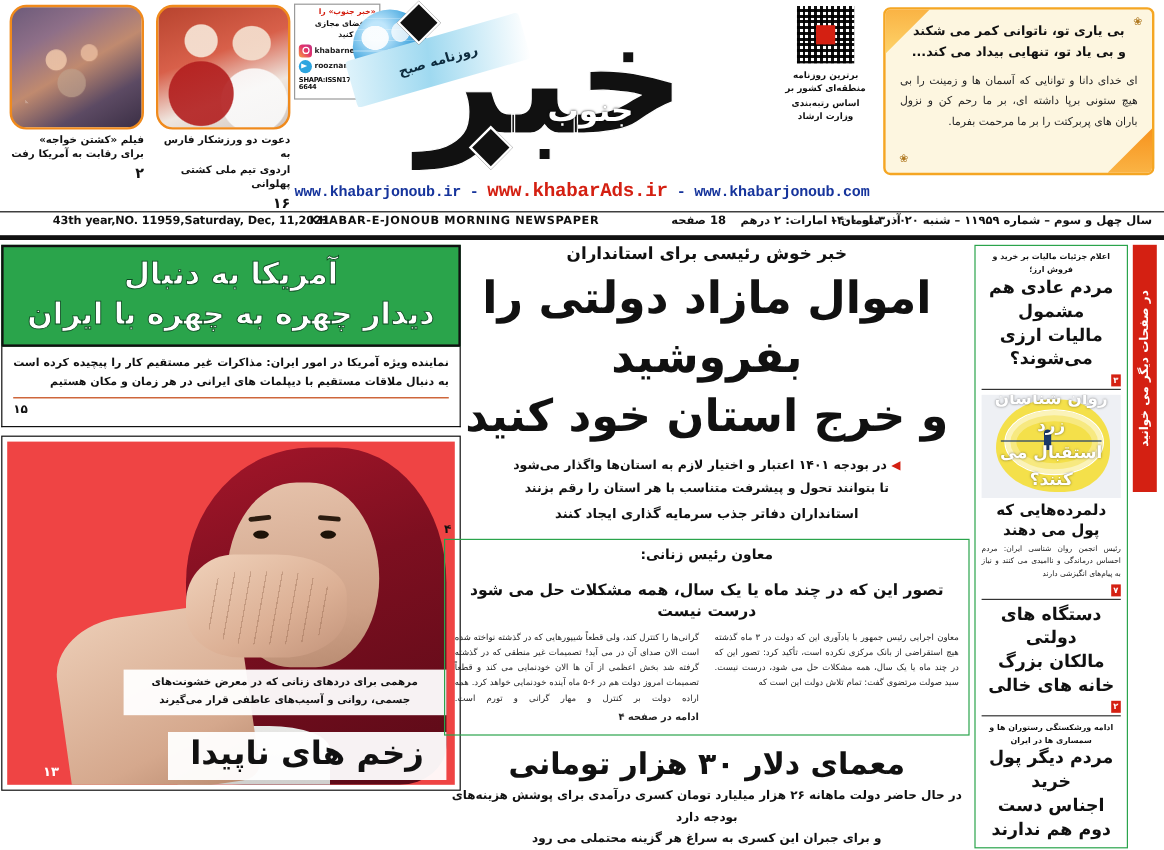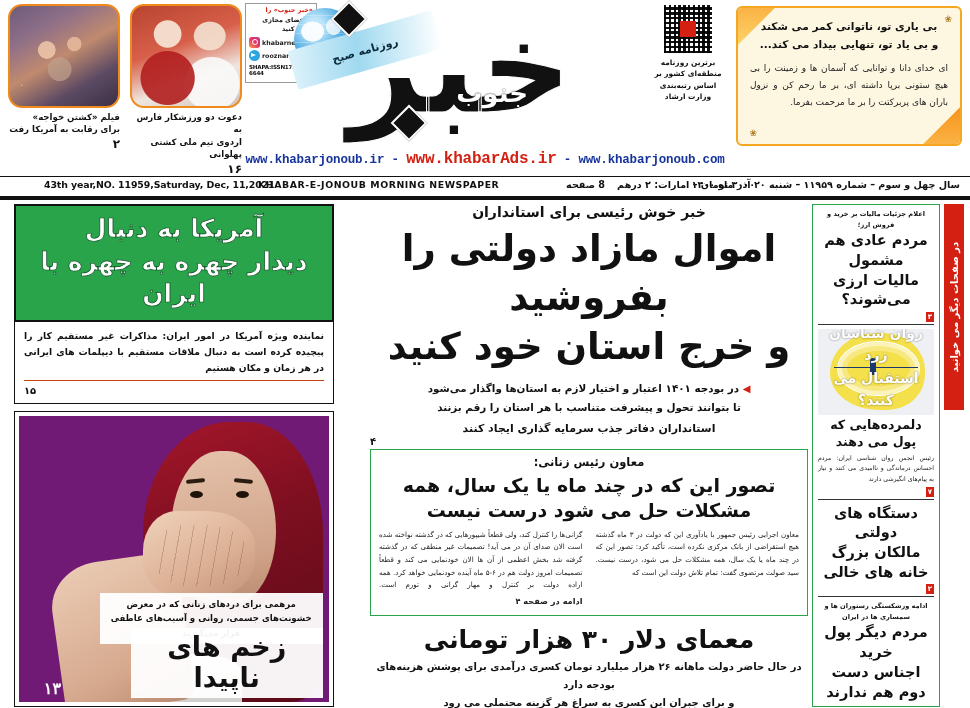--- a/index.html
+++ b/index.html
@@ -162,41 +162,41 @@
   .datebar .fa{position:absolute;direction:rtl;font-size:9.6px;font-weight:800;top:2px;}
   .datebar .fa.f1{right:10px;}
   .datebar .fa.f2{right:215px;}
   .datebar .fa.f3{right:365px;}
   .rule{position:absolute;left:0;top:196px;width:970px;height:4px;background:#111;}
 
   
   .cols{position:absolute;left:0;top:204px;width:970px;height:504px;}
 
   
-  .colleft{position:absolute;left:14px;top:0;width:320px;}
+  .colleft{position:absolute;left:1px;top:0;width:383px;}
   .greenbox{
     background:#2aa44b;border:2px solid #111;box-sizing:border-box;
     padding:7px 10px 9px;direction:rtl;text-align:center;
   }
   .greenbox .ln{
     font-size:25px;font-weight:900;color:#fff;line-height:1.3;
     -webkit-text-stroke:.7px #0c4a21;letter-spacing:-.6px;
   }
   .leftdeck{
     border:1px solid #111;border-top:none;box-sizing:border-box;padding:6px 9px 4px;
     direction:rtl;text-align:justify;font-size:9.2px;font-weight:700;line-height:1.78;
     position:relative;
   }
   .leftdeck .pg{
     font-size:10px;font-weight:800;text-align:left;direction:rtl;
     border-top:1px solid #c2410c;margin-top:3px;padding-top:1px;
   }
   .photocard{margin-top:7px;border:1px solid #111;padding:4px;box-sizing:border-box;background:#fff;}
   .photo{
-    width:100%;height:286px;position:relative;overflow:hidden;background:#701a75;
+    width:100%;height:286px;position:relative;overflow:hidden;background:#ef4444;
   }
   .photo .hijab{
     position:absolute;left:40%;top:2%;width:58%;height:98%;
     background:linear-gradient(160deg,#a5162a 0%,#7d0f20 40%,#5a0a17 100%);
     border-radius:48% 42% 18% 22%/40% 40% 12% 12%;
   }
   .photo .face{
     position:absolute;left:49%;top:12%;width:34%;height:54%;
     background:linear-gradient(170deg,#e6c3ac,#cfa288 70%,#b78a70);
     border-radius:46% 46% 42% 42%/52% 52% 48% 48%;
@@ -230,21 +230,21 @@
     position:absolute;right:2%;bottom:58px;width:72%;background:rgba(255,255,255,.95);
     padding:4px 6px;box-sizing:border-box;direction:rtl;text-align:center;
     font-size:8.6px;font-weight:800;line-height:1.7;color:#111;
   }
   .capbig{
     position:absolute;right:2%;bottom:4px;width:62%;background:rgba(255,255,255,.95);
     padding:3px 8px 5px;box-sizing:border-box;direction:rtl;text-align:center;
     font-size:27px;font-weight:700;color:#111;letter-spacing:-1px;line-height:1.16;
   }
   .photo .capnum{
-    position:absolute;left:8%;bottom:4px;font-size:16px;font-weight:800;color:#fff;direction:rtl;font-family:Liberation Serif, serif;
+    position:absolute;left:8%;bottom:4px;font-size:11px;font-weight:800;color:#fff;direction:rtl;
   }
 
   
   .colmid{position:absolute;left:370px;top:0;width:438px;}
   .kicker{
     direction:rtl;text-align:center;font-size:14px;font-weight:800;color:#111;
     margin-bottom:4px;letter-spacing:-.3px;
   }
   .bighead{
     direction:rtl;text-align:center;font-size:37px;font-weight:900;line-height:1.33;
@@ -259,22 +259,22 @@
   .deck2{
     direction:rtl;text-align:center;font-size:11px;font-weight:900;margin-top:5px;
   }
   .pgnum-l{font-size:10px;font-weight:800;direction:rtl;text-align:left;margin-top:1px;}
 
   .greenframe{
     margin-top:2px;border:1.5px solid #2aa44b;box-sizing:border-box;padding:5px 8px 7px;
   }
   .gf-kick{direction:rtl;text-align:center;font-size:11.5px;font-weight:800;}
   .gf-head{
-    direction:rtl;text-align:center;font-size:19px;font-weight:900;
-    letter-spacing:-.7px;margin-top:4px;line-height:1.3;
+    direction:rtl;text-align:center;font-size:13px;font-weight:900;
+    letter-spacing:-.7px;margin-top:16px;line-height:1.3;
   }
   .gf-cols{display:flex;gap:13px;margin-top:6px;direction:rtl;}
   .gf-cols .c{flex:1;font-size:7.1px;line-height:1.78;text-align:justify;direction:rtl;color:#222;}
   .contlink{font-weight:900;font-size:8.2px;display:inline-block;margin-top:2px;}
 
   .dollarhead{
     direction:rtl;text-align:center;font-size:25px;font-weight:900;margin-top:9px;
     letter-spacing:-.8px;
   }
   .dollardeck{
@@ -404,21 +404,21 @@
     <div class="urls">
       <span class="b">www.khabarjonoub.ir - </span><span class="r">www.khabarAds.ir</span><span class="b"> - www.khabarjonoub.com</span>
     </div>
   </div>
 
   <div class="datebar">
     <span class="en left">43th year,NO. 11959,Saturday, Dec, 11,2021</span>
     <span class="en mid">KHABAR-E-JONOUB MORNING NEWSPAPER</span>
     <span class="fa f1">سال چهل و سوم – شماره ۱۱۹۵۹ – شنبه ۲۰ آذر ماه ۱۴۰۰</span>
     <span class="fa f2">۳۰۰۰ تومان – امارات: ۲ درهم</span>
-    <span class="fa f3">8 صفحه</span>
+    <span class="fa f3">18 صفحه</span>
   </div>
   <div class="rule"></div>
 
   <div class="cols">
 
     <div class="colleft">
       <div class="greenbox">
         <div class="ln">آمریکا به دنبال</div>
         <div class="ln">دیدار چهره به چهره با ایران</div>
       </div>

